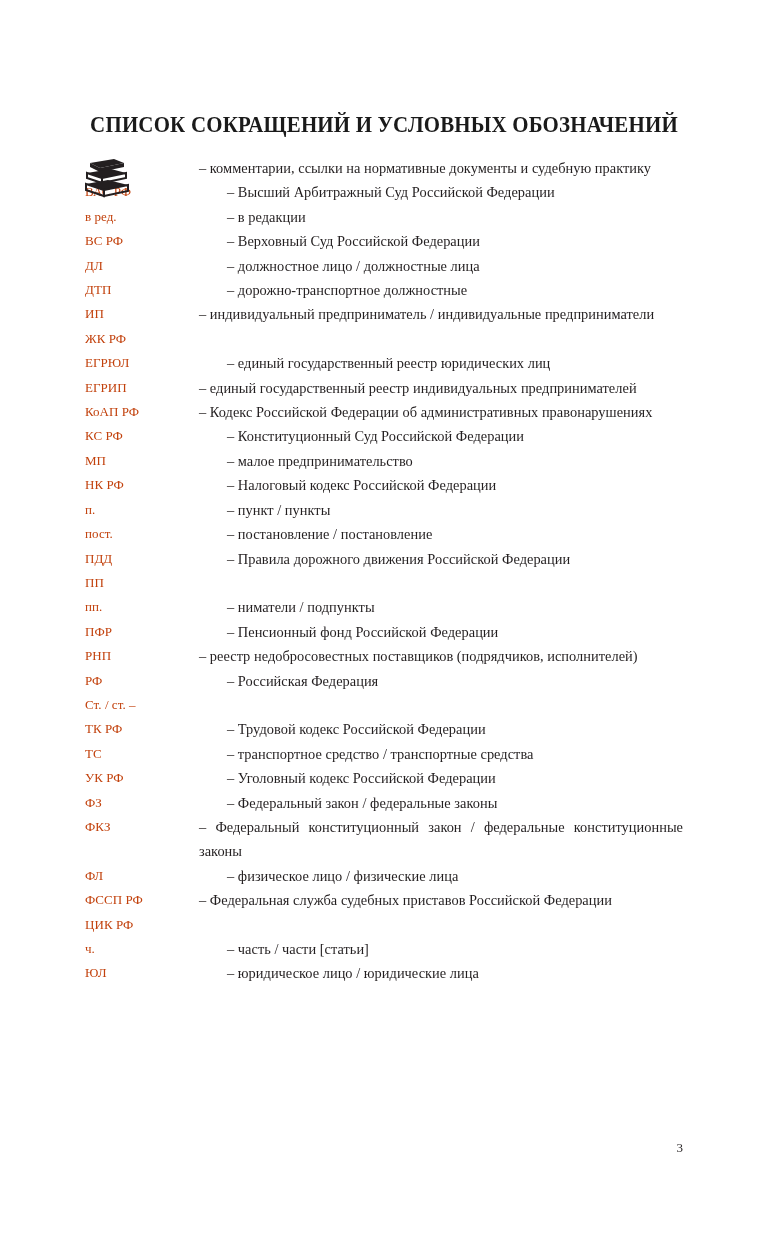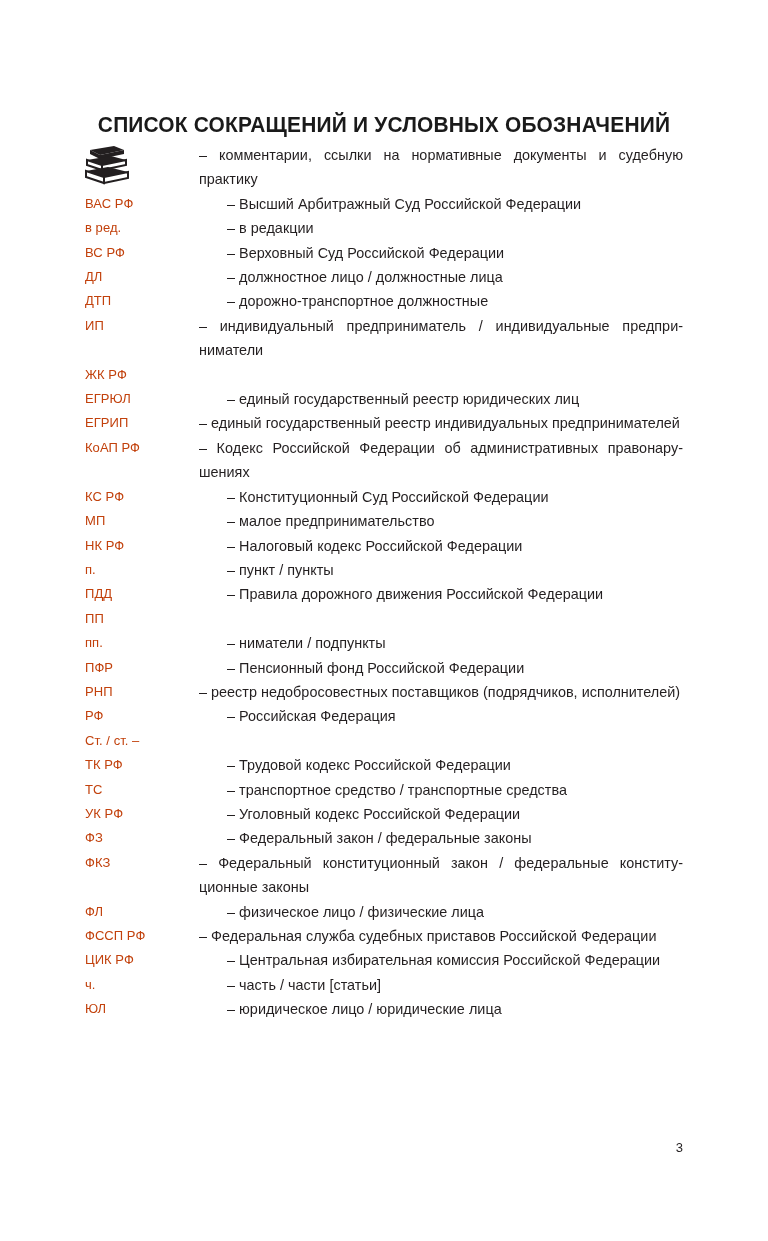--- a/index.html
+++ b/index.html
@@ -15,20 +15,21 @@
     font-family: "Liberation Sans", sans-serif;
     color: #231f20;
     overflow: hidden;
   }
 
   .page {
     position: absolute;
     inset: 0;
     width: 768px;
     height: 1241px;
+    font-family: Liberation Serif, serif;
   }
 
   
   .page-title {
     position: absolute;
     left: 0;
     right: 0;
     top: 96px;
     text-align: center;
     font-size: 22.5px;
@@ -38,21 +39,21 @@
     color: #1a1a1a;
     transform: scaleX(0.93);
     transform-origin: center top;
     white-space: nowrap;
   }
 
   
   .abbr-list {
     position: absolute;
     left: 85px;
-    top: 143px;
+    top: 156px;
     width: 598px;
   }
 
   .abbr-row {
     display: flex;
     align-items: flex-start;
     width: 598px;
     margin-bottom: 0px;
   }
 
@@ -183,20 +184,24 @@
       </div>
       <div class="abbr-row">
         <div class="abbr-term">НК РФ</div>
         <div class="abbr-def one-line">– Налоговый кодекс Российской Федерации</div>
       </div>
       <div class="abbr-row">
         <div class="abbr-term">п.</div>
         <div class="abbr-def one-line">– пункт / пункты</div>
       </div>
       <div class="abbr-row">
+        <div class="abbr-term">пост.</div>
+        <div class="abbr-def one-line">– постановление / постановление</div>
+      </div>
+      <div class="abbr-row">
         <div class="abbr-term">ПДД</div>
         <div class="abbr-def one-line">– Правила дорожного движения Российской Федерации</div>
       </div>
       <div class="abbr-row">
         <div class="abbr-term">ПП</div>
       </div>
       <div class="abbr-row">
         <div class="abbr-term">пп.</div>
         <div class="abbr-def one-line">– ниматели / подпункты</div>
       </div>
@@ -238,21 +243,20 @@
       <div class="abbr-row">
         <div class="abbr-term">ФЛ</div>
         <div class="abbr-def one-line">– физическое лицо / физические лица</div>
       </div>
       <div class="abbr-row">
         <div class="abbr-term">ФССП РФ</div>
         <div class="abbr-def">– Федеральная служба судебных приставов Российской Федера­ции</div>
       </div>
       <div class="abbr-row">
         <div class="abbr-term">ЦИК РФ</div>
-        <div class="abbr-def one-line">– Центральная избирательная комиссия Российской Федерации</div>
       </div>
       <div class="abbr-row">
         <div class="abbr-term">ч.</div>
         <div class="abbr-def one-line">– часть / части [статьи]</div>
       </div>
       <div class="abbr-row">
         <div class="abbr-term">ЮЛ</div>
         <div class="abbr-def one-line">– юридическое лицо / юридические лица</div>
       </div>
     </div>

